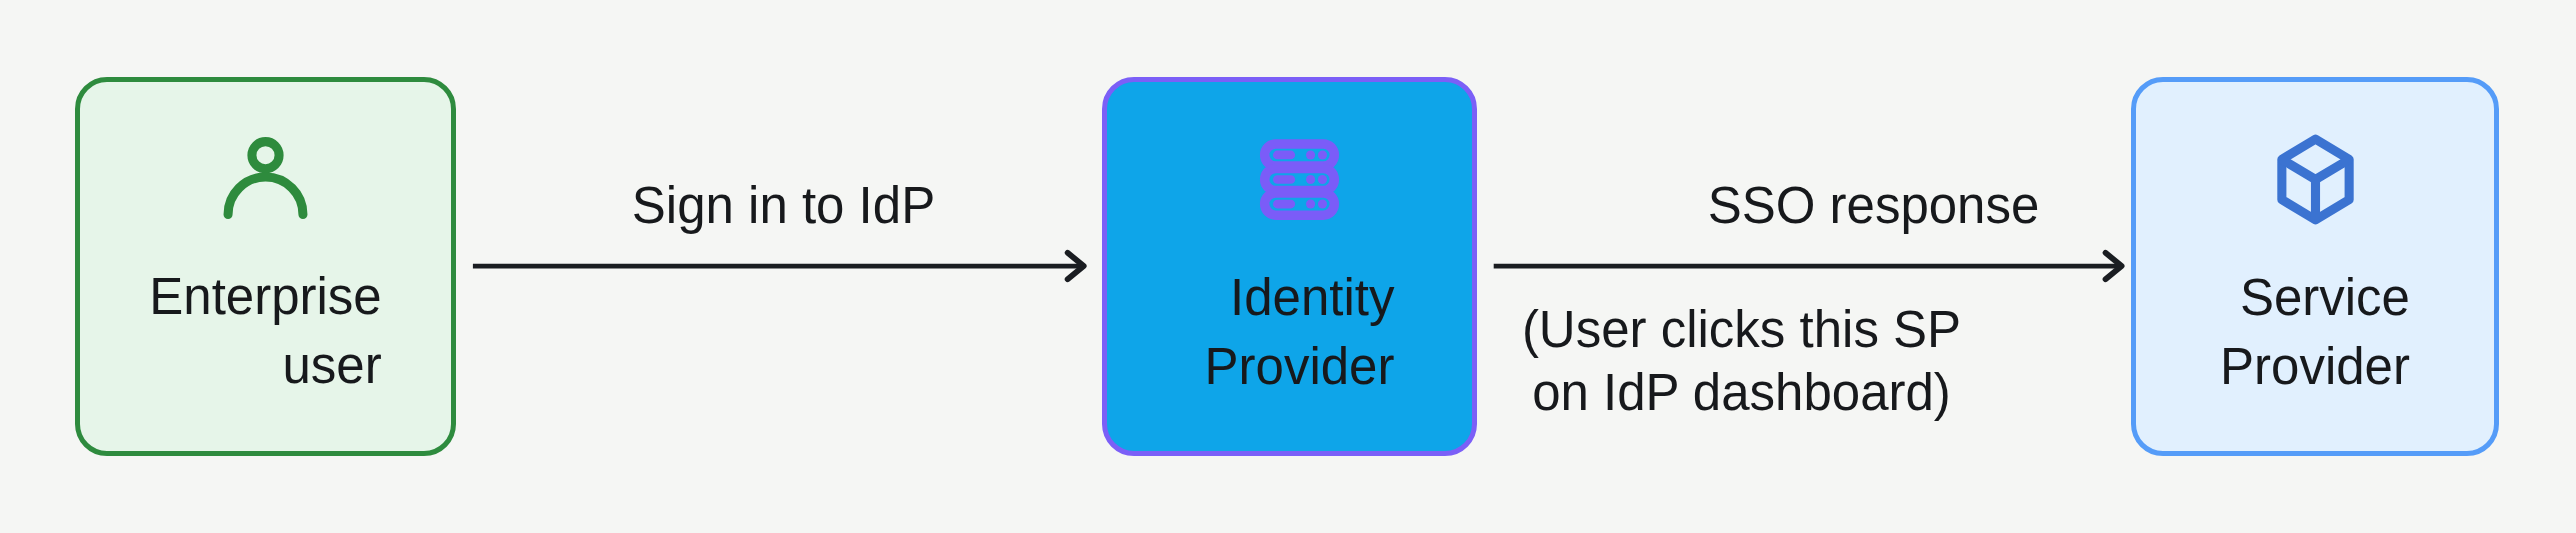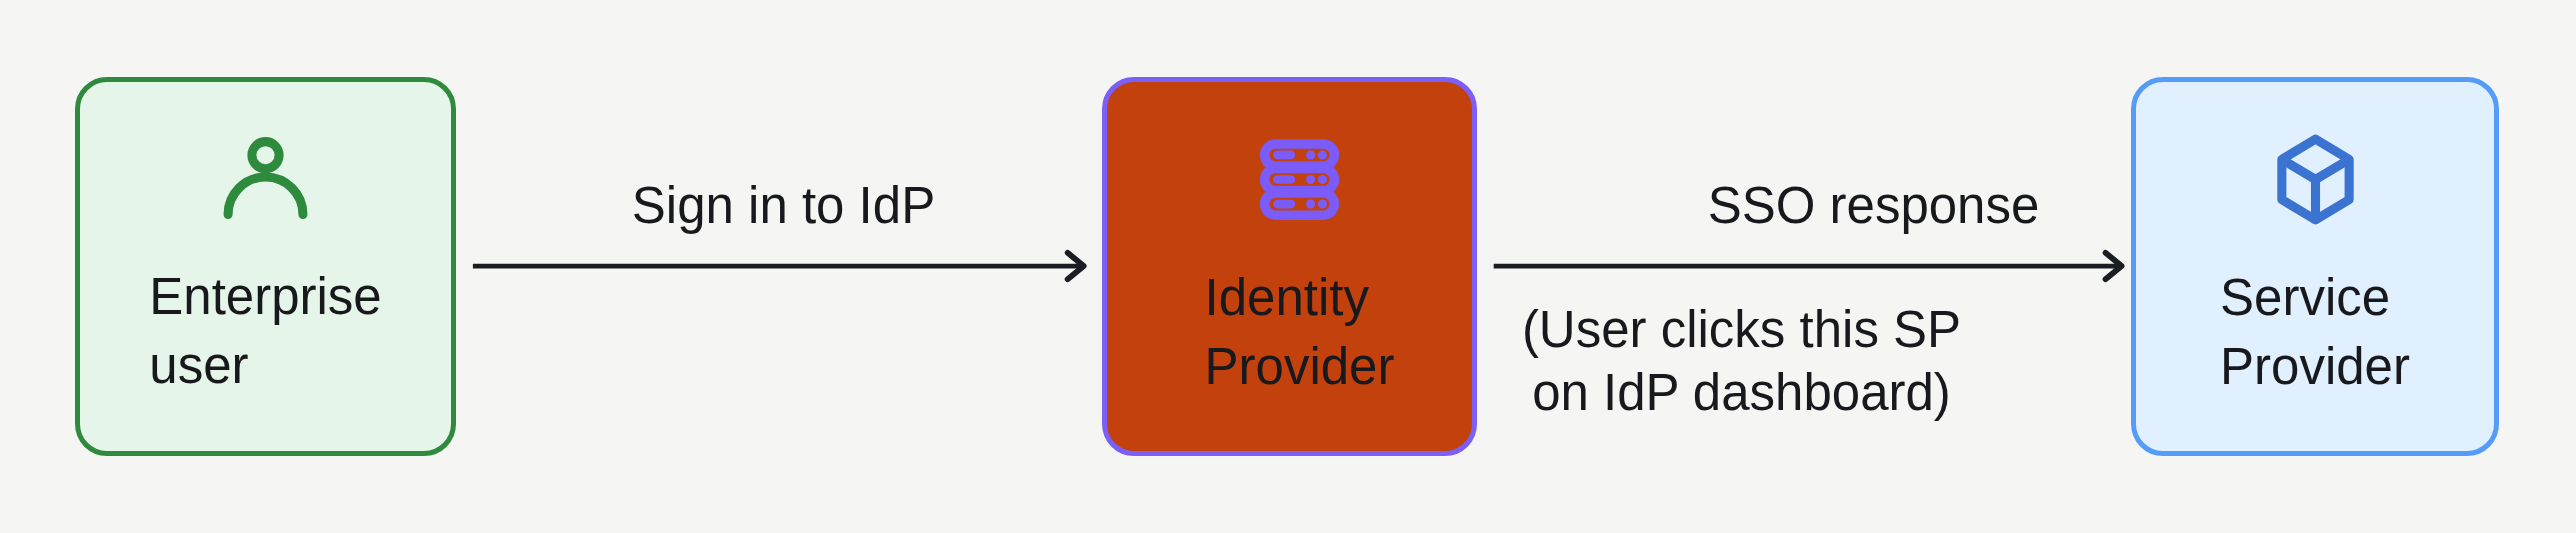--- a/index.html
+++ b/index.html
@@ -27,21 +27,21 @@
   }
   .node-1 { left: 75px;   width: 381px; }
   .node-2 { left: 1102px; width: 375px; }
   .node-3 { left: 2131px; width: 368px; }
 
   .node-icon { display: block; line-height: 0; }
 
   .node-label {
     font-size: 51px;
     line-height: 69px;
-    text-align: left;
+    text-align: right;
     white-space: pre-line;
     font-weight: 400;
   }
 
   .edge-arrow { position: absolute; top: 247px; }
 
   .edge-label {
     position: absolute;
     top: 177px;
     width: 667px;
@@ -79,21 +79,21 @@
     <div class="node-label">Enterprise
 user</div>
   </div>
 
   <div class="edge-label edge-label-1">Sign in to IdP</div>
   <svg class="edge-arrow" style="left: 470px; color: rgb(26, 29, 33);" width="629" height="38" viewBox="0 0 660 40">
     <line x1="2" y1="20" x2="642" y2="20" stroke="currentColor" stroke-width="5"></line>
     <polyline points="628,6 645,20 628,34" fill="none" stroke="currentColor" stroke-width="6" stroke-linecap="round" stroke-linejoin="round"></polyline>
   </svg>
 
-  <div class="node node-2" style="border-color: rgb(123, 95, 247); background-color: #c2410c; padding-left: 20px;">
+  <div class="node node-2" style="border-color: rgb(123, 95, 247); background-color: #0ea5e9; padding-left: 20px;">
     <span class="node-icon" style="color: rgb(123, 92, 248);">
       <svg width="95" height="95" viewBox="0 0 24 24" fill="none" stroke="currentColor" stroke-width="2.4" stroke-linecap="round">
         <rect x="3.2" y="3" width="17.6" height="5.6" rx="2.8"></rect>
         <rect x="3.2" y="9.2" width="17.6" height="5.6" rx="2.8"></rect>
         <rect x="3.2" y="15.4" width="17.6" height="5.6" rx="2.8"></rect>
         <line x1="6.4" y1="5.8" x2="9.8" y2="5.8" stroke-width="2.2"></line>
         <line x1="6.4" y1="12" x2="9.8" y2="12" stroke-width="2.2"></line>
         <line x1="6.4" y1="18.2" x2="9.8" y2="18.2" stroke-width="2.2"></line>
         <g fill="currentColor" stroke="none">
           <circle cx="14.8" cy="5.8" r="1.15"></circle>

